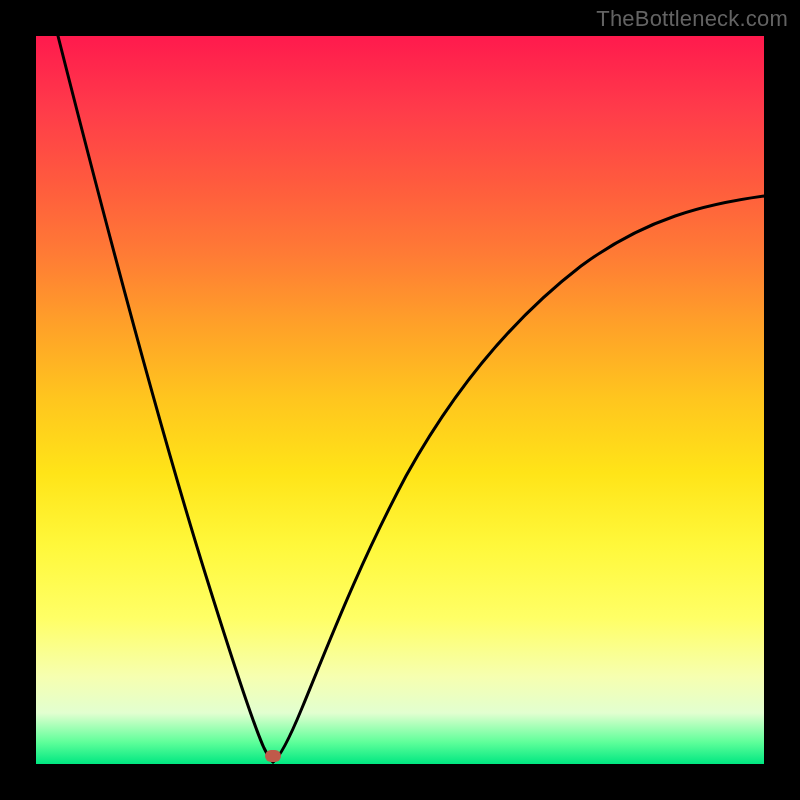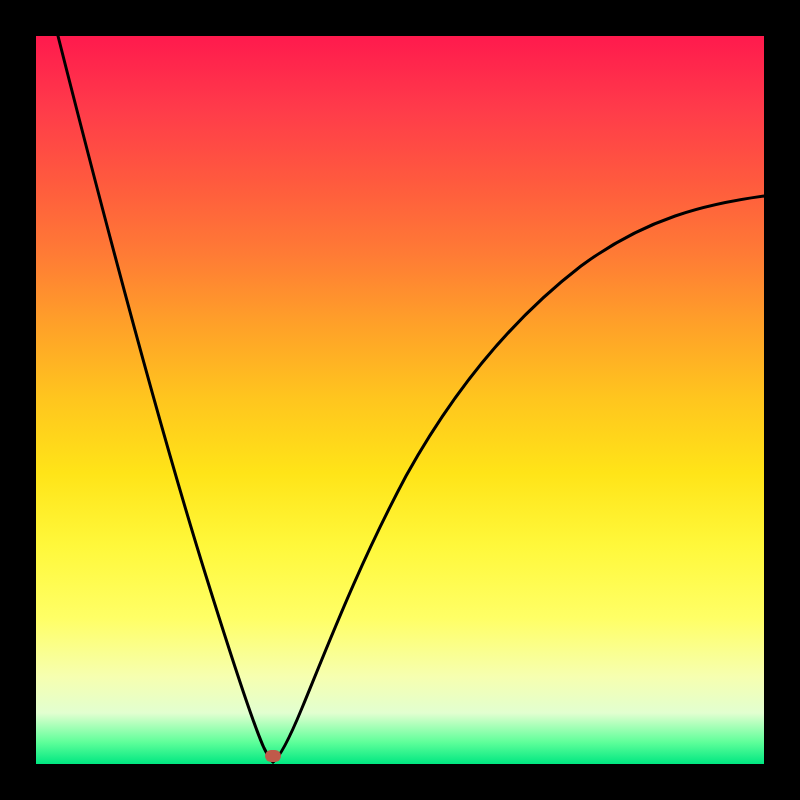--- a/index.html
+++ b/index.html
@@ -84,13 +84,14 @@
       <path d="M 237 726
                C 243 722, 252 706, 266 672
                C 290 614, 322 530, 370 440
                C 420 350, 480 280, 545 230
                C 610 182, 670 168, 728 160" fill="none" stroke="#000" stroke-width="3" stroke-linecap="round"></path>
     </svg>
 
     <div class="marker" style="left:229px; top:714px;"></div>
   </div>
 
+  <div class="watermark">TheBottleneck.com</div>
 </div>
 
 </body></html>

